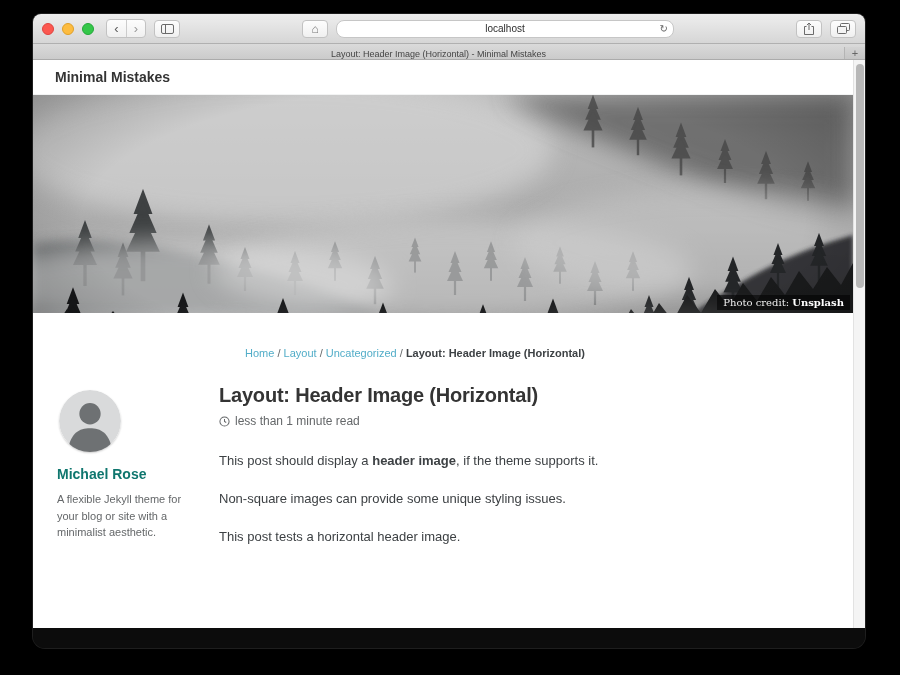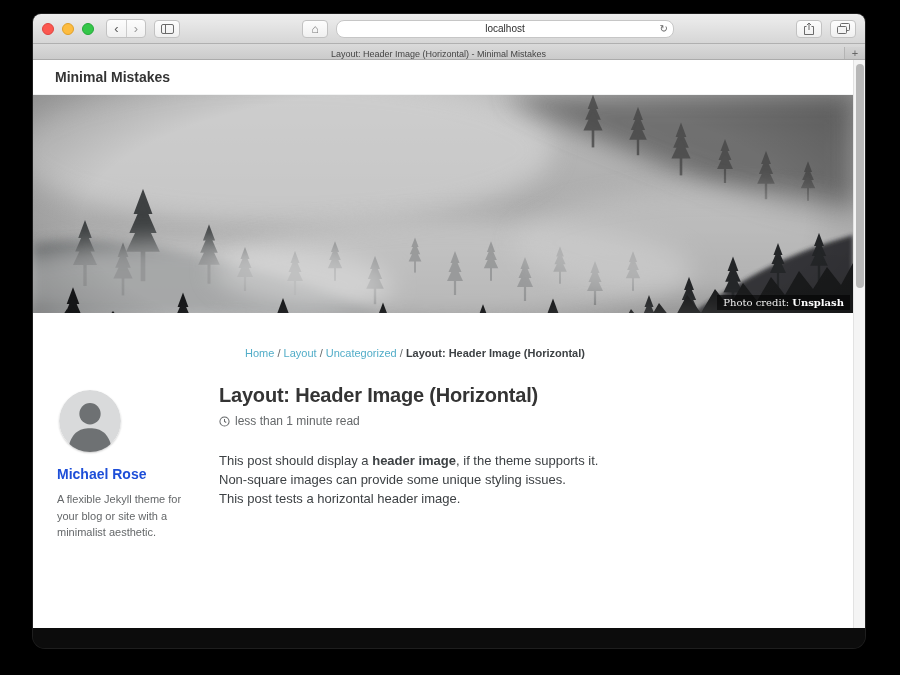--- a/index.html
+++ b/index.html
@@ -61,31 +61,31 @@
   .hero svg { display:block; }
   .herocaption { position:absolute; right:3px; bottom:3px; background:rgba(0,0,0,.55); color:#eee;
     font-family:"DejaVu Serif",serif; font-size:10px; padding:2px 6px; }
   .herocaption b { color:#fff; }
 
   
   .pagebody { display:flex; padding-left:24px; }
   .authorcol { width:162px; flex-shrink:0; padding-top:77px; }
   .avatar { width:62px; height:62px; border-radius:50%; overflow:hidden; margin-left:2px;
     box-shadow:0 1px 2px rgba(0,0,0,.2); }
-  .authorname { margin-top:14px; font-size:14px; font-weight:600; color:#1d4ed8; }
+  .authorname { margin-top:14px; font-size:14px; font-weight:600; color:#0f766e; }
   .authorbio { margin-top:9px; font-size:11px; line-height:1.5; color:#646769; padding-right:26px; }
 
   .articlecol { flex:1; padding-top:34px; padding-right:44px; }
   .breadcrumbs { font-size:11px; color:#646769;margin-left:26px; }
   .crumblink { color:#52adc8; cursor:pointer; }
   .crumbsep { color:#646769; }
   .crumbcurrent { font-weight:bold; color:#3d4144; }
   .posttitle { margin-top:25px; font-size:20px; font-weight:bold; color:#343434; letter-spacing:-.2px; }
   .postmeta { margin-top:7px; display:flex; align-items:center; gap:5px; font-size:12px; color:#646769; }
-  .para { font-size:13px; color:#3d4144; line-height:1.45; }
+  .para { margin-top:19px; font-size:13px; color:#3d4144; line-height:1.45; }
   .para:first-of-type { margin-top:24px; }
 </style>
 </head>
 <body>
 
 <div id="canvas">
   <div class="window">
 
     <div class="toolbar">
       <div class="traffic">

